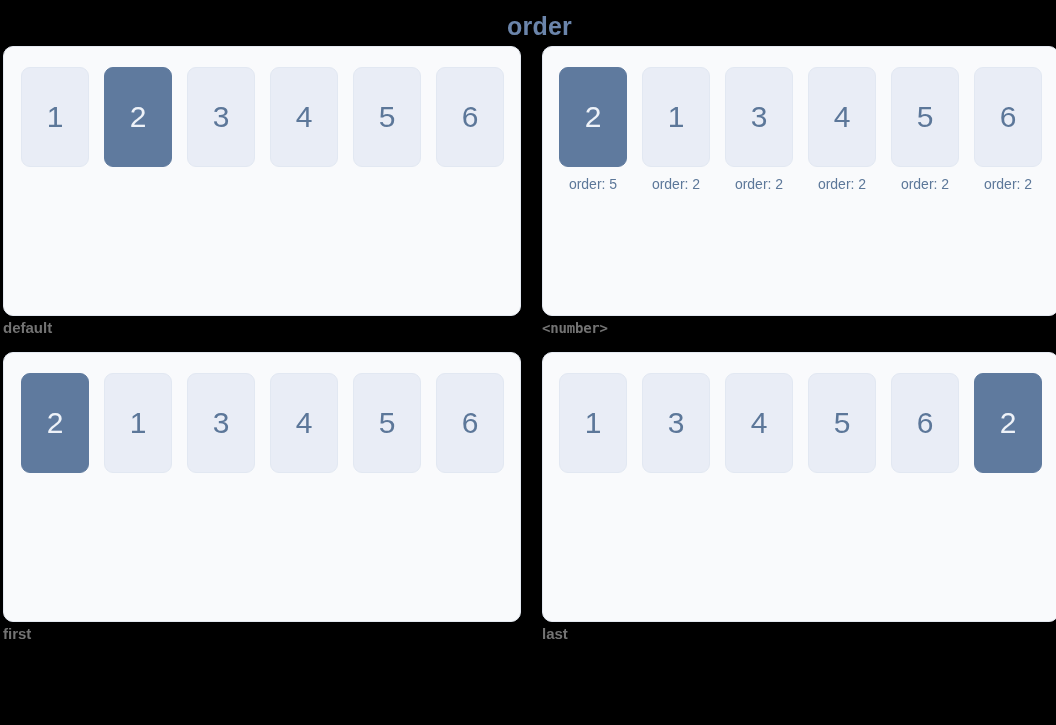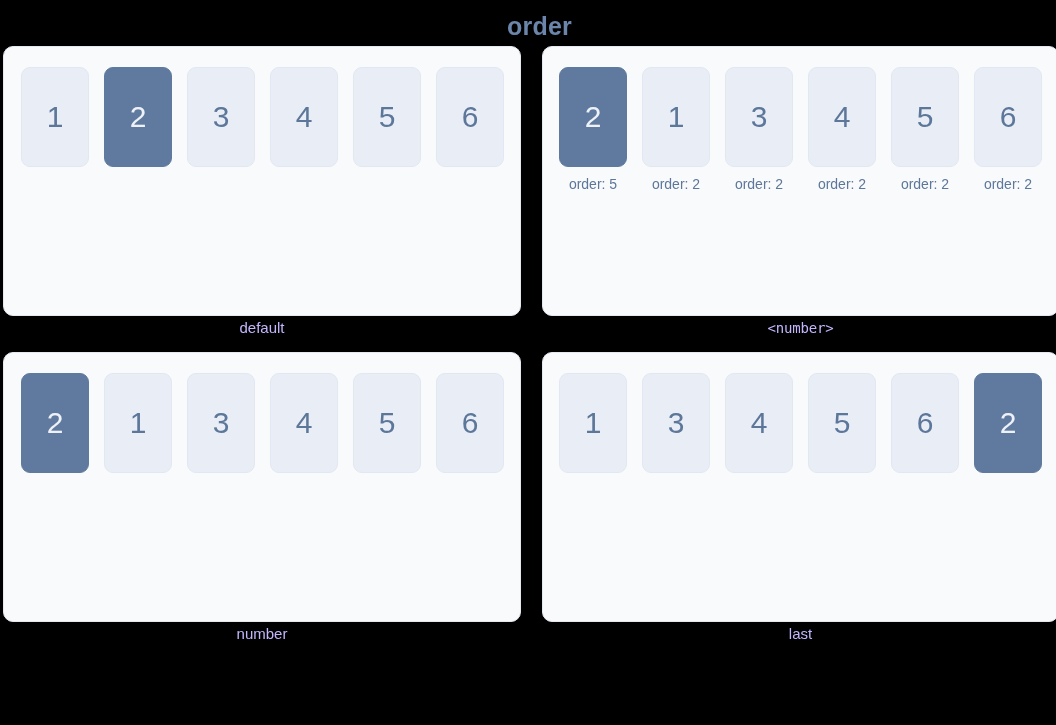--- a/index.html
+++ b/index.html
@@ -91,27 +91,26 @@
 
   .order-label {
     margin-top: 9px;
     font-size: 14px;
     color: #5c7799;
     font-family: "Liberation Sans", sans-serif;
     white-space: nowrap;
   }
 
   .caption {
-    color: #c4b5fd;
-    font-weight: normal;
+    color: #737373;
+    font-weight: bold;
     font-size: 15px;
     line-height: 22px;
     padding-top: 1px;
     font-family: "Liberation Sans", sans-serif;
-    text-align: center;
   }
   .caption.mono {
     font-family: "DejaVu Sans Mono", "Liberation Mono", monospace;
     font-size: 14px;
     letter-spacing: -0.2px;
   }
 </style>
 </head>
 <body>
 
@@ -193,21 +192,21 @@
           <div class="tile">4</div>
         </div>
         <div class="item">
           <div class="tile">5</div>
         </div>
         <div class="item">
           <div class="tile">6</div>
         </div>
       </div>
     </div>
-    <div class="caption">number</div>
+    <div class="caption">first</div>
   </div>
 
   <div class="cell">
     <div class="panel">
       <div class="row wide">
         <div class="item">
           <div class="tile">1</div>
         </div>
         <div class="item">
           <div class="tile">3</div>

